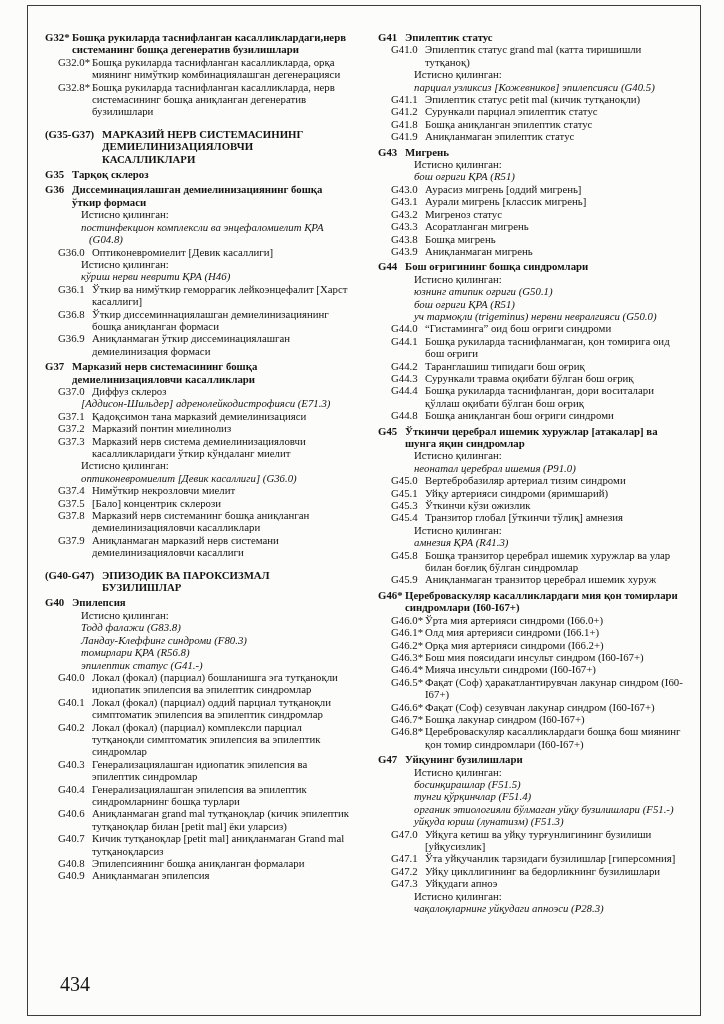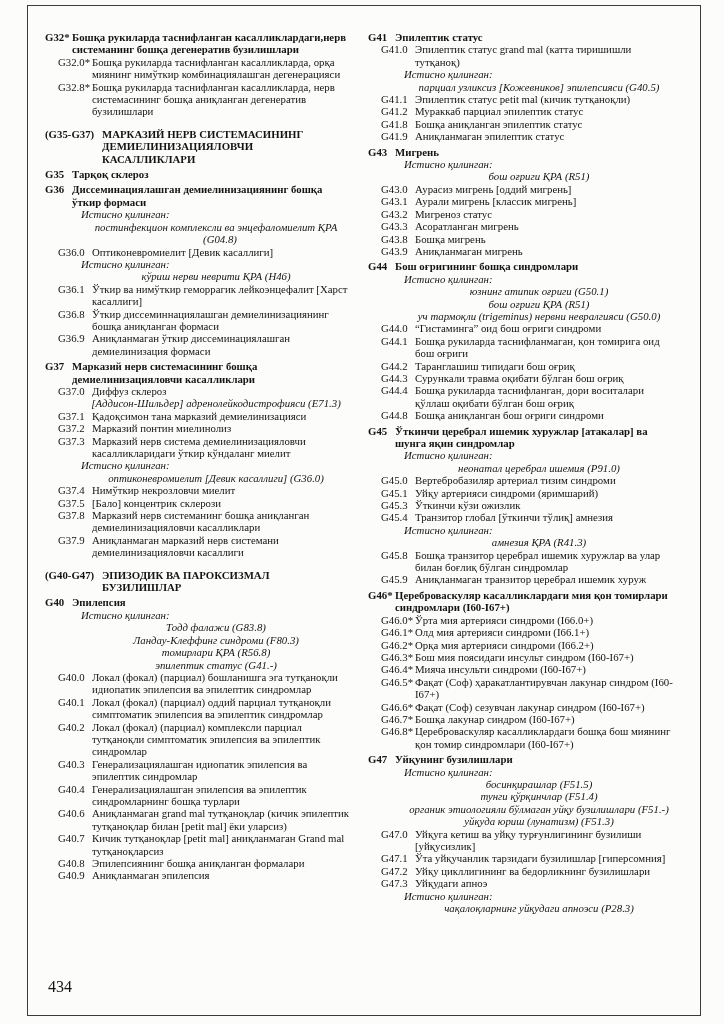--- a/index.html
+++ b/index.html
@@ -7,31 +7,31 @@
     width:724px;height:1024px;position:relative;overflow:hidden;
     background:#fcfcfa;color:#141414;
     font-family:"Liberation Serif", serif;
   }
   .frame{
     position:absolute;left:27px;top:5px;right:23px;bottom:8px;
     border:1px solid #3c3c3c;pointer-events:none;
   }
   .columns{
     position:absolute;left:45px;top:28px;
-    display:flex;gap:17px;
+    display:flex;gap:27px;
   }
   .col{width:306px;font-size:10.8px;line-height:12.4px;text-align:left;}
   .li{position:relative;}
   .code{position:absolute;left:0;top:0;white-space:nowrap;}
   .cat{font-weight:bold;padding-left:27px;margin-top:3px;}
   .chapter{font-weight:bold;padding-left:57px;padding-right:28px;margin-top:10px;margin-bottom:3px;}
   .sub{margin-left:13px;padding-left:34px;}
-  .note{margin-left:36px;font-style:italic;}
-  .inc{margin-left:36px;font-style:italic;padding-left:8px;text-indent:-8px;text-align:center;}
-  .page-number{position:absolute;left:48px;bottom:28px;font-size:16px;}
+  .note{margin-left:36px;}
+  .inc{margin-left:36px;font-style:italic;padding-left:8px;text-indent:-8px;}
+  .page-number{position:absolute;left:60px;bottom:28px;font-size:20px;}
 </style>
 </head>
 <body>
 
 <div class="page">
   <div class="frame"></div>
   <div class="columns">
     <div class="col" id="col-left">
         <div class="li cat"><span class="code">G32*</span><span>Бошқа рукиларда таснифланган касалликлардаги,нерв системанинг бошқа дегенератив бузилишлари</span></div>
         <div class="li sub"><span class="code">G32.0*</span><span>Бошқа рукиларда таснифланган касалликларда, орқа миянинг нимўткир комбинациялашган дегенерацияси</span></div>
@@ -75,21 +75,21 @@
         <div class="li sub"><span class="code">G40.7</span><span>Кичик тутқаноқлар [petit mal] аниқланмаган Grand mal тутқаноқларсиз</span></div>
         <div class="li sub"><span class="code">G40.8</span><span>Эпилепсиянинг бошқа аниқланган формалари</span></div>
         <div class="li sub"><span class="code">G40.9</span><span>Аниқланмаган эпилепсия</span></div>
       </div>
     <div class="col" id="col-right">
         <div class="li cat"><span class="code">G41</span><span>Эпилептик статус</span></div>
         <div class="li sub"><span class="code">G41.0</span><span>Эпилептик статус grand mal (катта тиришишли тутқаноқ)</span></div>
         <div class="li note"><span>Истисно қилинган:</span></div>
         <div class="li inc"><span>парциал узликсиз [Кожевников] эпилепсияси (G40.5)</span></div>
         <div class="li sub"><span class="code">G41.1</span><span>Эпилептик статус petit mal (кичик тутқаноқли)</span></div>
-        <div class="li sub"><span class="code">G41.2</span><span>Мураккаб парциал эпилептик статус</span></div>
+        <div class="li sub"><span class="code">G41.2</span><span>Сурункали парциал эпилептик статус</span></div>
         <div class="li sub"><span class="code">G41.8</span><span>Бошқа аниқланган эпилептик статус</span></div>
         <div class="li sub"><span class="code">G41.9</span><span>Аниқланмаган эпилептик статус</span></div>
         <div class="li cat"><span class="code">G43</span><span>Мигрень</span></div>
         <div class="li note"><span>Истисно қилинган:</span></div>
         <div class="li inc"><span>бош оғриги ҚРА (R51)</span></div>
         <div class="li sub"><span class="code">G43.0</span><span>Аурасиз мигрень [оддий мигрень]</span></div>
         <div class="li sub"><span class="code">G43.1</span><span>Аурали мигрень [классик мигрень]</span></div>
         <div class="li sub"><span class="code">G43.2</span><span>Мигреноз статус</span></div>
         <div class="li sub"><span class="code">G43.3</span><span>Асоратланган мигрень</span></div>
         <div class="li sub"><span class="code">G43.8</span><span>Бошқа мигрень</span></div>

